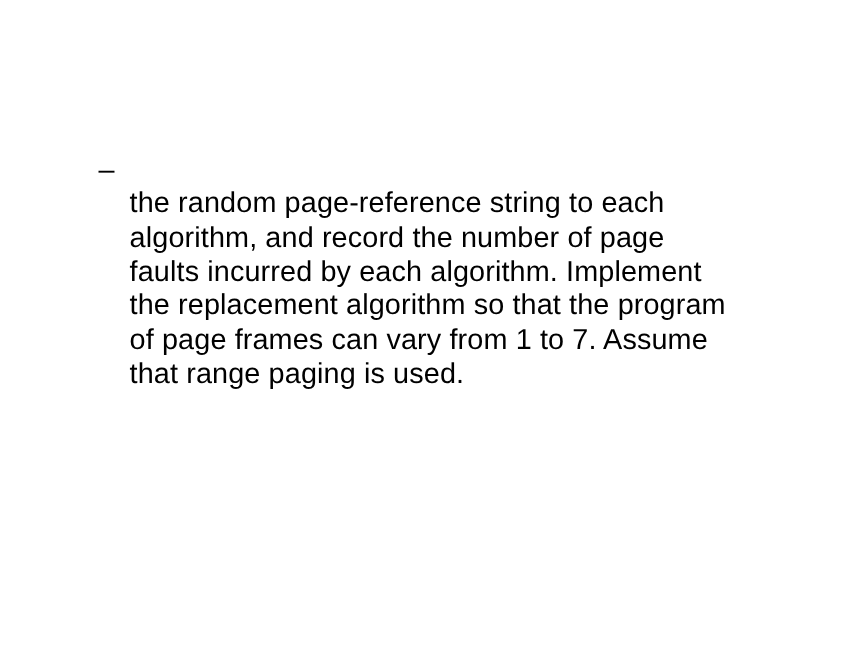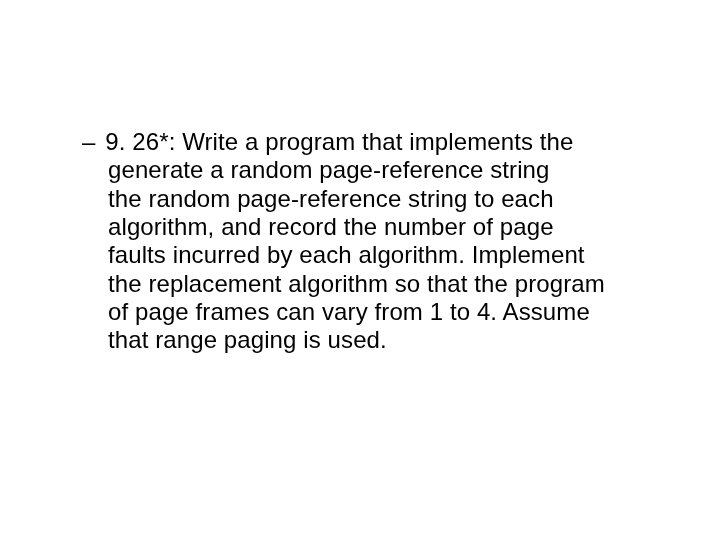--- a/index.html
+++ b/index.html
@@ -38,24 +38,22 @@
   .indent-wrap {
     padding-left: 26px;
   }
 </style>
 </head>
 <body>
 
 <div class="slide">
   <div class="bullet-row">
     <span class="dash">–</span>
-    <div class="body-text">9. 26*: Write a program that implements the</div>
   </div>
   <div class="indent-wrap">
-    <div class="body-text">generate a random page-reference string</div>
     <div class="body-text">the random page-reference string to each</div>
     <div class="body-text">algorithm, and record the number of page</div>
     <div class="body-text">faults incurred by each algorithm. Implement</div>
     <div class="body-text">the replacement algorithm so that the program</div>
-    <div class="body-text">of page frames can vary from 1 to 4. Assume</div>
+    <div class="body-text">of page frames can vary from 1 to 7. Assume</div>
     <div class="body-text">that range paging is used.</div>
   </div>
 </div>
 
 </body></html>

